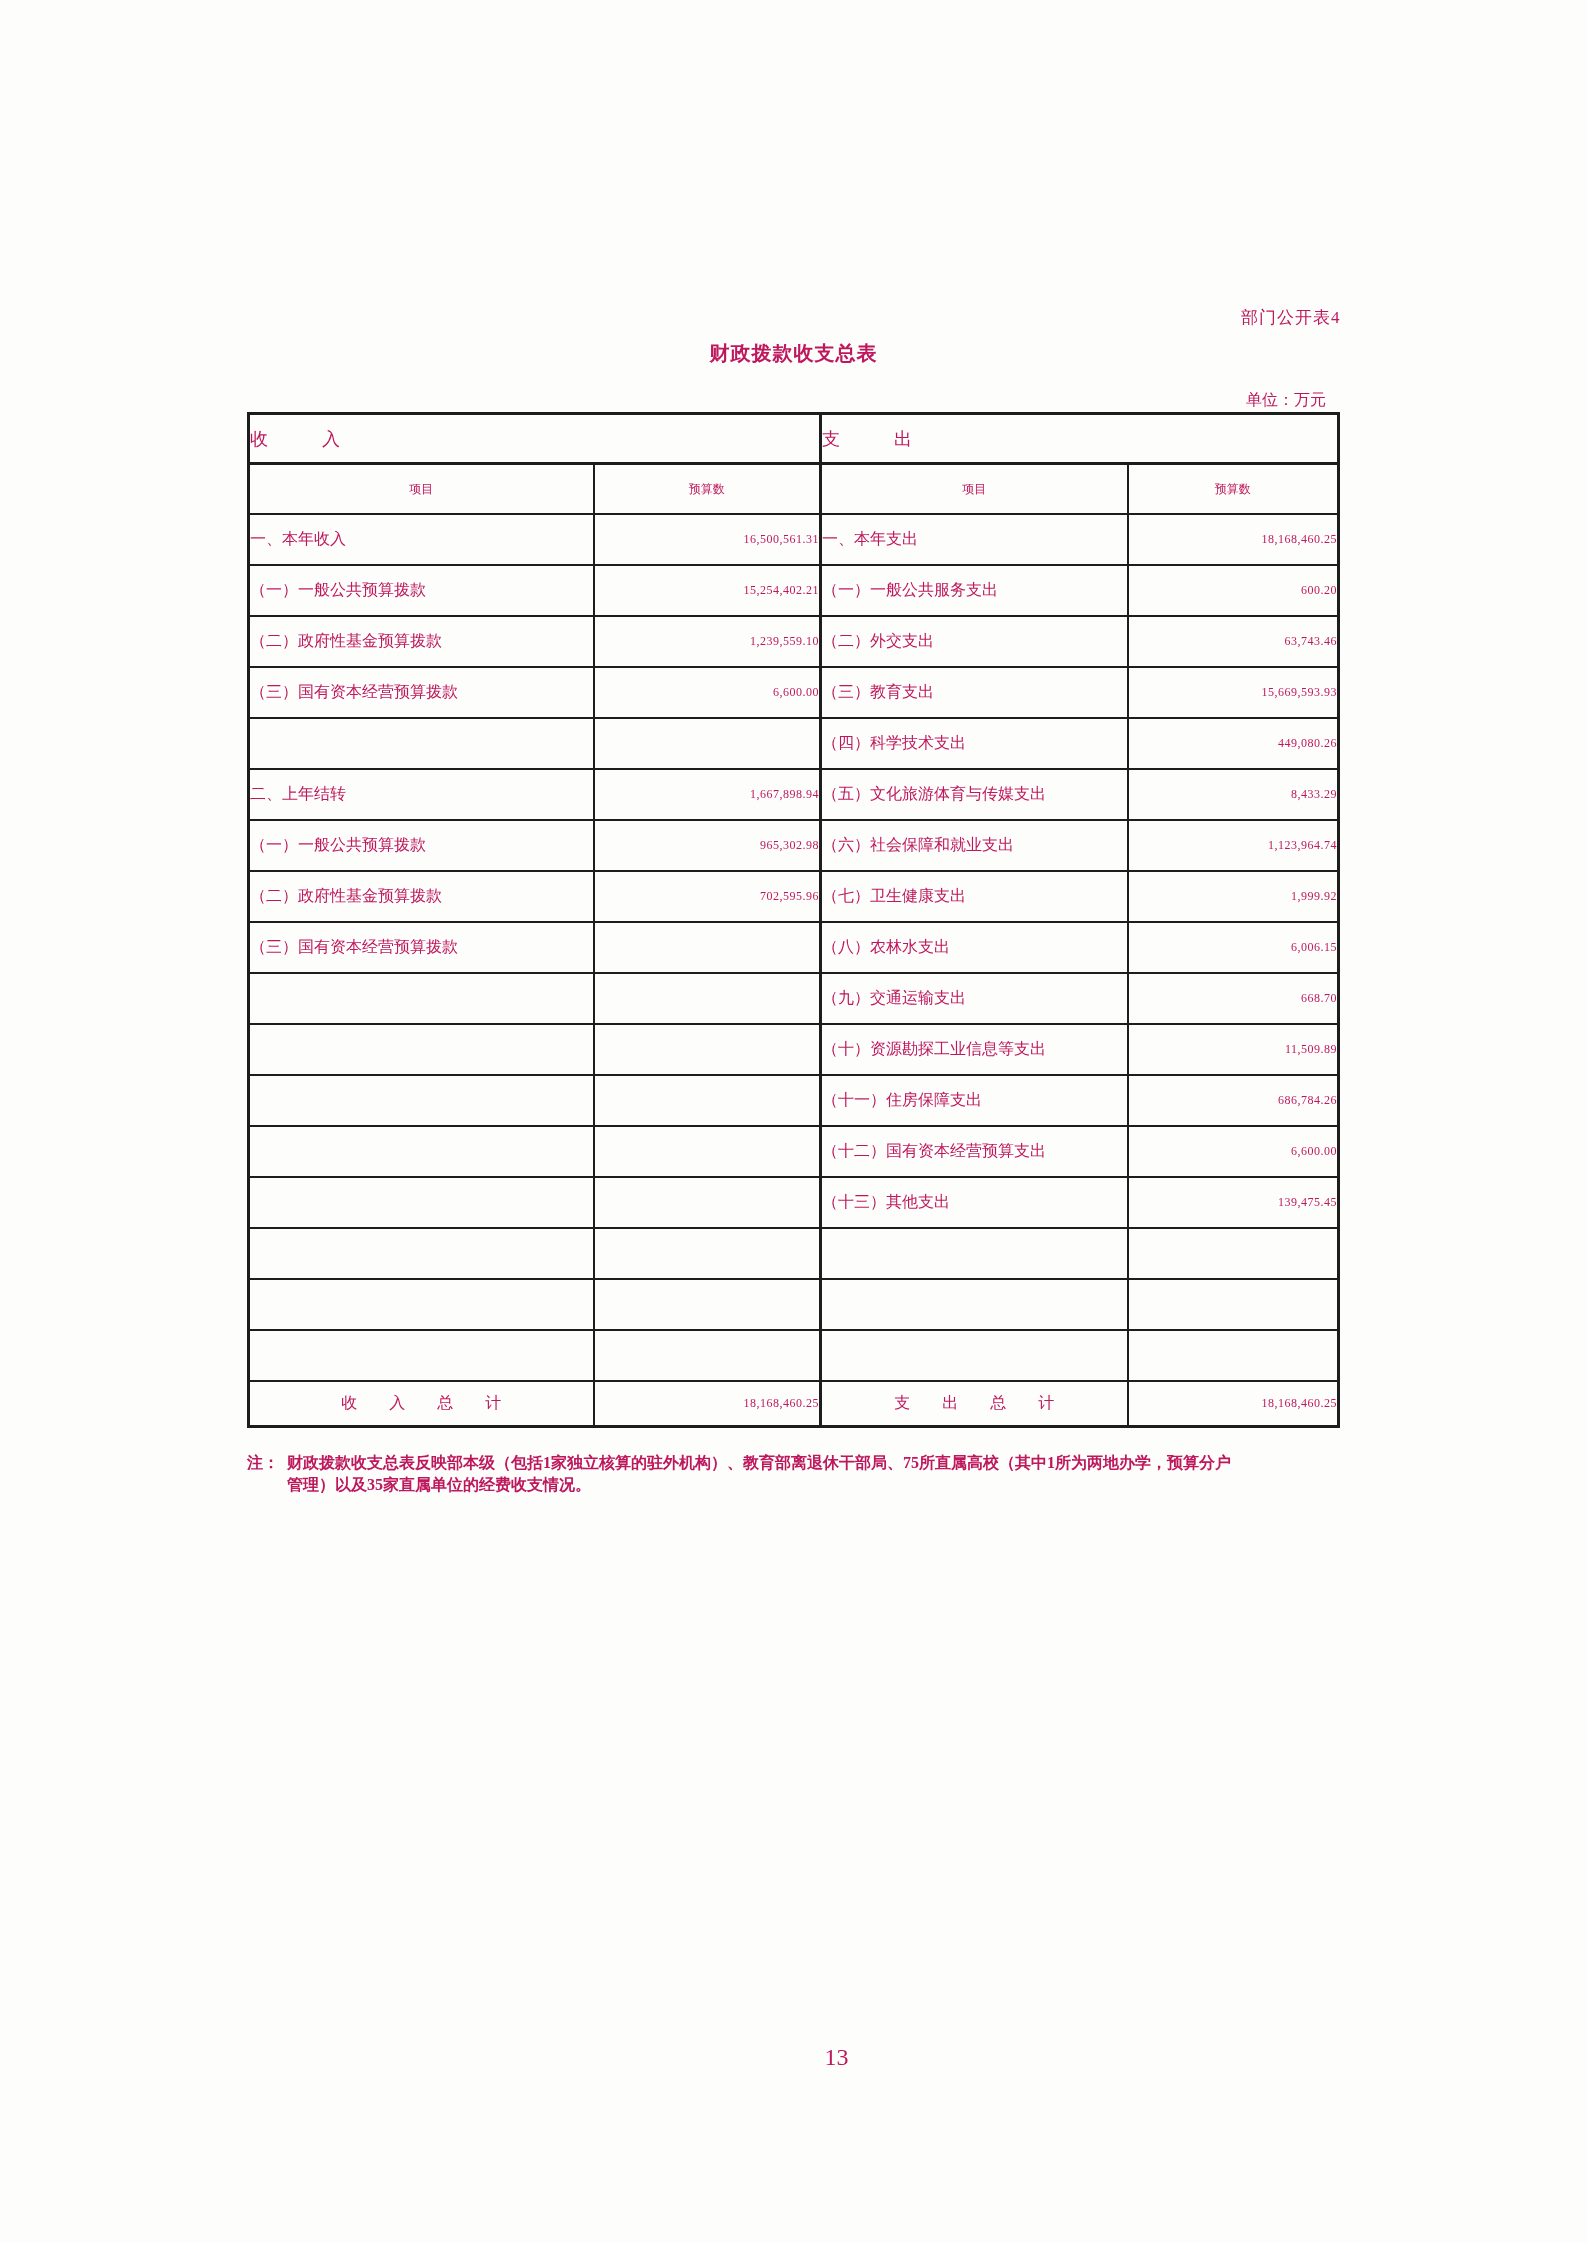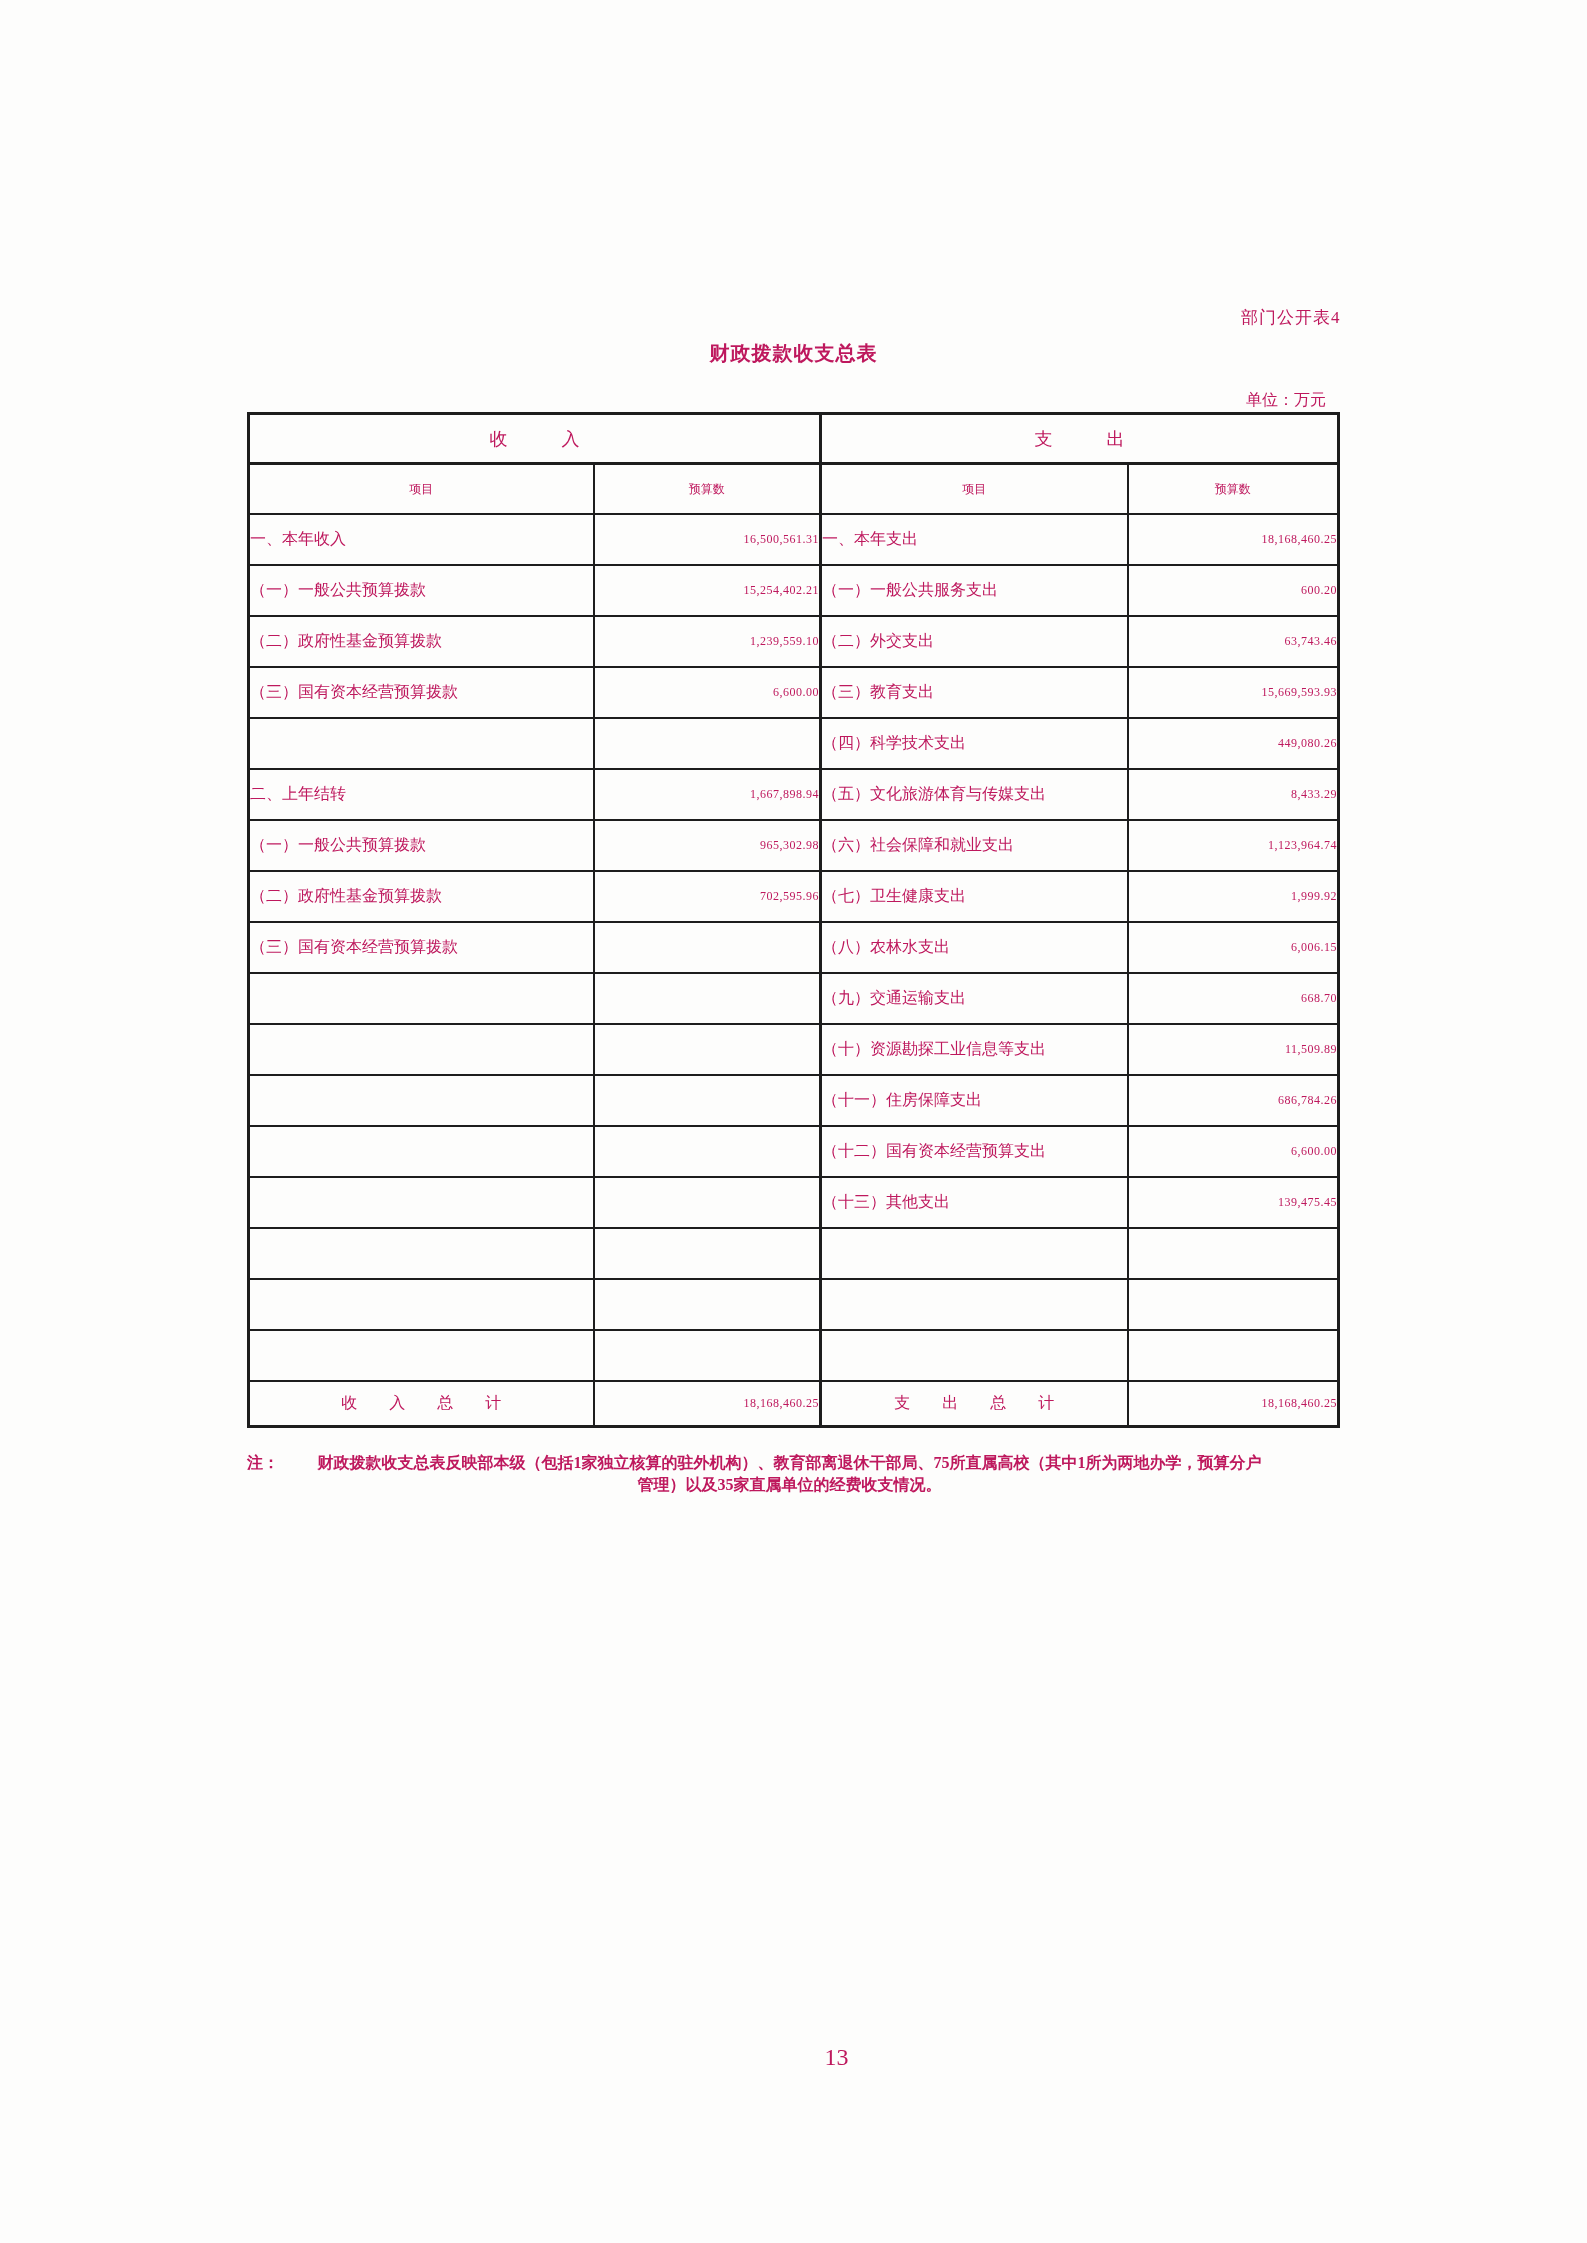--- a/index.html
+++ b/index.html
@@ -36,21 +36,21 @@
     border:2px solid #1d1d1d;
     padding:0;
     font-weight:normal;
     overflow:hidden;
     white-space:nowrap;
   }
   .mid{border-left:3px solid #1d1d1d !important;}
   tr.group-row th{
     height:47px;
     border-bottom:3px solid #1d1d1d;
-    text-align:center;
+    text-align:left;
     font-size:18px;
   }
   tr.col-row th{
     height:48px;
     text-align:center;
     font-size:12px;
   }
   tr.data-row{height:51px;}
   td.item{
     text-align:left;
@@ -69,21 +69,21 @@
     font-size:16px;
   }
   .footnote{
     position:absolute;left:247px;top:1452px;
     display:flex;
     font-size:16px;
     font-weight:bold;
     line-height:22px;
   }
   .footnote .prefix{flex:0 0 40px;}
-  .footnote .body{width:1005px;text-align:center;}
+  .footnote .body{width:1005px;}
   .page-number{
     position:absolute;top:2044px;left:0;width:100%;
     text-align:center;
     font-size:24px;
     margin-left:43px;
   }
 </style>
 </head>
 <body>
 

